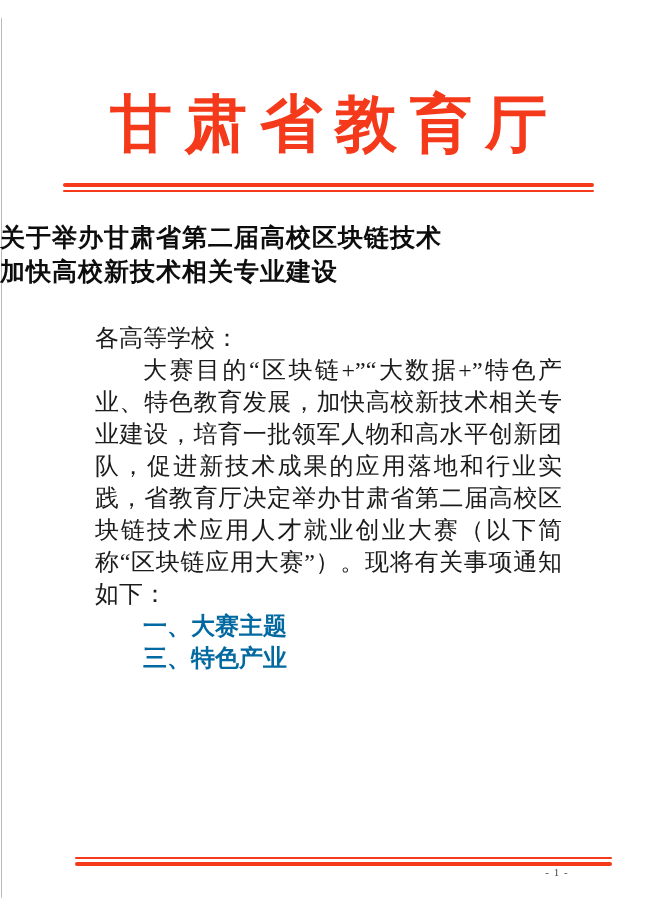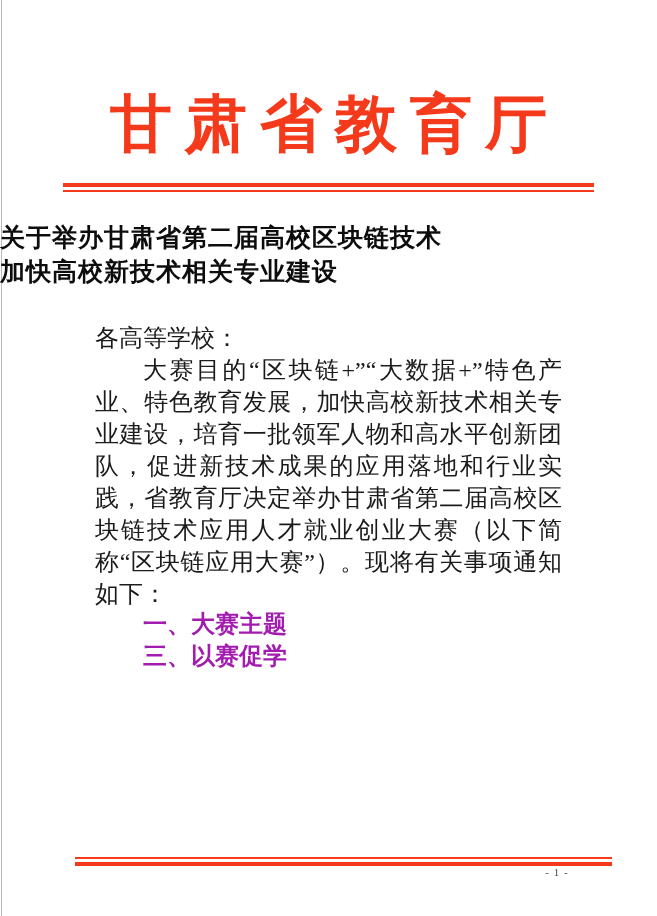--- a/index.html
+++ b/index.html
@@ -1,16 +1,16 @@
 <!DOCTYPE html>
 <html style="--accent: #f5391b;"><head>
 <meta charset="utf-8">
 <style>
   :root { --accent: #f5391b; }
-  * { margin: 0; padding: 0; box-sizing: border-box; }
+  * { margin: 0; padding: 0; box-sizing: border-box; border-radius: 26px; }
   html, body { background: #ffffff; }
   body {
     width: 657px; height: 916px;
     font-family: "Liberation Serif", "DejaVu Serif", serif;
   }
   .page {
     position: relative;
     width: 657px; height: 916px;
     background: #ffffff;
     overflow: hidden;
@@ -44,22 +44,22 @@
     font-size: 24px; line-height: 32px;
     color: #1b1b1b;
     text-align: justify;
     text-justify: inter-character;
   }
   .para { text-indent: 2em; }
   .salutation { text-indent: 0; }
   .heading {
     text-indent: 2em;
     font-weight: 700;
-    color: #a21caf;
-    font-family: Liberation Mono, monospace;
+    color: #0369a1;
+    font-family: Liberation Serif, serif;
     text-align: left;
   }
   .rule-f-thin  { top: 857px; left: 75px; width: 537px; height: 1.5px; background: var(--accent); }
   .rule-f-thick { top: 862px; left: 75px; width: 537px; height: 4px;   background: var(--accent); }
   .page-number {
     position: absolute; top: 866px; left: 533px; width: 48px;
     text-align: center;
     font-size: 11px; line-height: 12px;
     color: #4a4a4a;
     letter-spacing: 1px;
@@ -79,21 +79,21 @@
 
   <div class="doc-title">
     <div>关于举办甘肃省第二届高校区块链技术</div>
     <div>加快高校新技术相关专业建设</div>
   </div>
 
   <div class="body-text">
     <div class="salutation">各高等学校：</div>
     <p class="para">大赛目的“区块链+”“大数据+”特色产业、特色教育发展，加快高校新技术相关专业建设，培育一批领军人物和高水平创新团队，促进新技术成果的应用落地和行业实践，省教育厅决定举办甘肃省第二届高校区块链技术应用人才就业创业大赛（以下简称“区块链应用大赛”）。现将有关事项通知如下：</p>
     <div class="heading">一、大赛主题</div>
-    <div class="heading">三、以赛促学</div>
+    <div class="heading">三、特色产业</div>
   </div>
 
   <div class="rule rule-f-thin"></div>
   <div class="rule rule-f-thick"></div>
 
   <div class="page-number">- 1 -</div>
 
 </div>
 
 </body></html>

